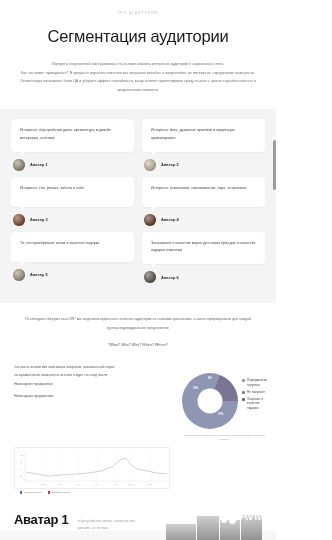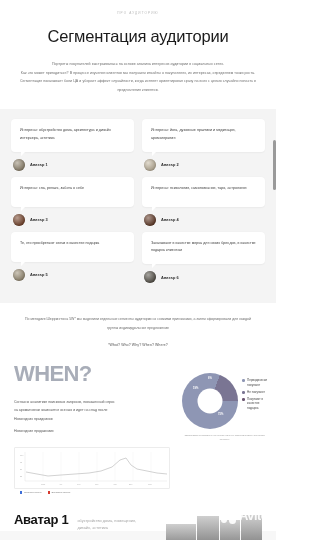--- a/index.html
+++ b/index.html
@@ -425,21 +425,20 @@
   <div class="method">
     <div class="method-text">
       <span class="ln">По методике Шеррингтона 5W* мы выделили отдельные сегменты аудитории со схожими признаками, а затем сформировали для каждой</span>
       <span class="ln">группы индивидуальное предложение</span>
     </div>
     <div class="method-foot">*What? Who? Why? When? Where?</div>
   </div>
 
   <div class="when">
     <div class="when-left">
-      <div class="when-title">WHEN?</div>
       <div class="when-body">
         <span class="ln">Согласно аналитике поисковых запросов, повышенный спрос</span>
         <span class="ln">на ароматсвечи начинается осенью и идет на спад после</span>
         <span class="ln">Новогодних праздников</span>
         <span class="gap"></span>
         <span class="ln">Новогодние продажники</span>
       </div>
     </div>
 
     <div class="when-right">

